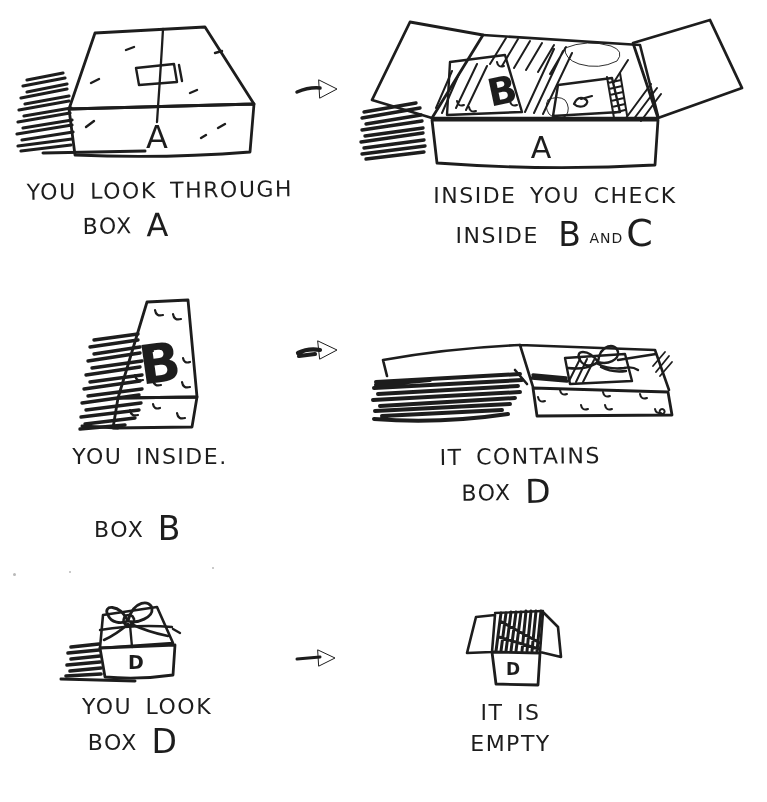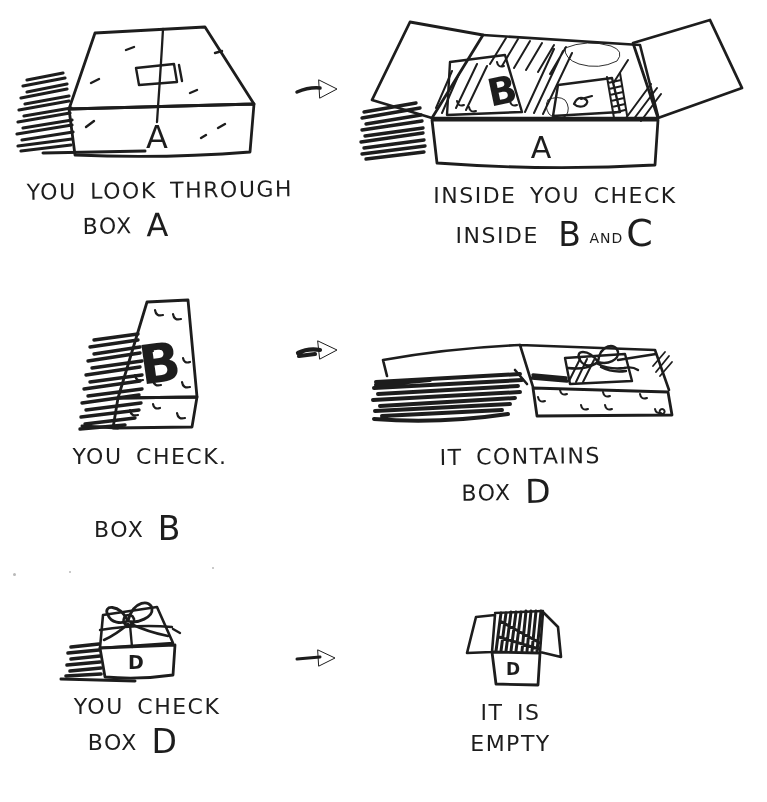--- a/index.html
+++ b/index.html
@@ -107,21 +107,21 @@
     <path stroke-width="3.4" d="M163,45 L196,48 M162,48 L197,51"></path>
     <path stroke-width="2.4" d="M195,28 L255,24 L262,51 L200,54 Z"></path>
     <path stroke-width="2" d="M199,51 L210,29 M206,52 L217,29 M213,52 L224,30"></path>
     <path stroke-width="2.4" d="M228,32 C218,18 204,20 210,30 C214,37 222,37 228,32 M228,32 C230,14 246,12 248,22 C249,30 238,35 228,32 M228,34 Q240,40 254,38 Q262,36 268,40 M231,37 Q242,43 256,41 M225,34 Q215,40 198,38 M248,30 L286,24"></path>
     <path stroke-width="1.8" d="M286,42 L299,26 M290,46 L302,32 M283,36 L295,22"></path>
     <path stroke-width="2.8" d="M163,58 L298,62 L302,85 L167,86 Z"></path>
     <path stroke-width="2" d="M168,67 q1,6 7,4 M190,60 q1,6 7,4 M211,75 q1,6 7,4 M233,62 q1,6 7,4 M235,75 q1,6 7,4 M270,64 q1,6 7,4 M285,79 q1,5 6,4 M292,84 a2.5,2.5 0 1 1 0.2,0"></path>
   </svg>
 
   <div class="caption" style="left:40px;top:444px;width:220px">
-    <div class="cap-line">YOU CHECK.</div>
+    <div class="cap-line">YOU INSIDE.</div>
     <div class="cap-line cap-line2 shift-l12">
       <span>BOX</span>
       <span class="big-letter">B</span>
     </div>
   </div>
 
   <div class="caption tilt" style="left:398px;top:444px;width:245px">
     <div class="cap-line">IT CONTAINS</div>
     <div class="cap-line cap-line2 shift-l14">
       <span>BOX</span>
@@ -153,21 +153,21 @@
   <svg style="left:455px;top:595px" width="120" height="105" viewBox="0 0 120 105">
     <path stroke-width="2.6" d="M12,58 L21,22 L40,20 L37,57 Z"></path>
     <path stroke-width="2.6" d="M85,57 L88,17 L103,32 L106,62 Z"></path>
     <path stroke-width="2.4" d="M40,18 L88,16"></path>
     <path stroke-width="3" d="M46,18 l-5,38 M51,18 l-5,38 M56,17 l-5,39 M61,17 l-5,39 M66,17 l-5,39 M71,16 l-4,40 M76,16 l-4,40 M81,16 l-4,40 M86,16 l-4,40 M45,26 l40,22 M44,42 l40,12"></path>
     <path stroke-width="2.8" d="M37,57 L85,58 L83,90 L41,89 Z"></path>
     <text x="58" y="80" font-size="17" font-weight="bold" text-anchor="middle">D</text>
   </svg>
 
   <div class="caption" style="left:33px;top:694px;width:228px">
-    <div class="cap-line">YOU CHECK</div>
+    <div class="cap-line">YOU LOOK</div>
     <div class="cap-line cap-line2 shift-l14">
       <span>BOX</span>
       <span class="big-letter">D</span>
     </div>
   </div>
 
   <div class="caption" style="left:428px;top:700px;width:165px">
     <div class="cap-line">IT IS</div>
     <div class="cap-line cap-line2">
       <span>EMPTY</span>

